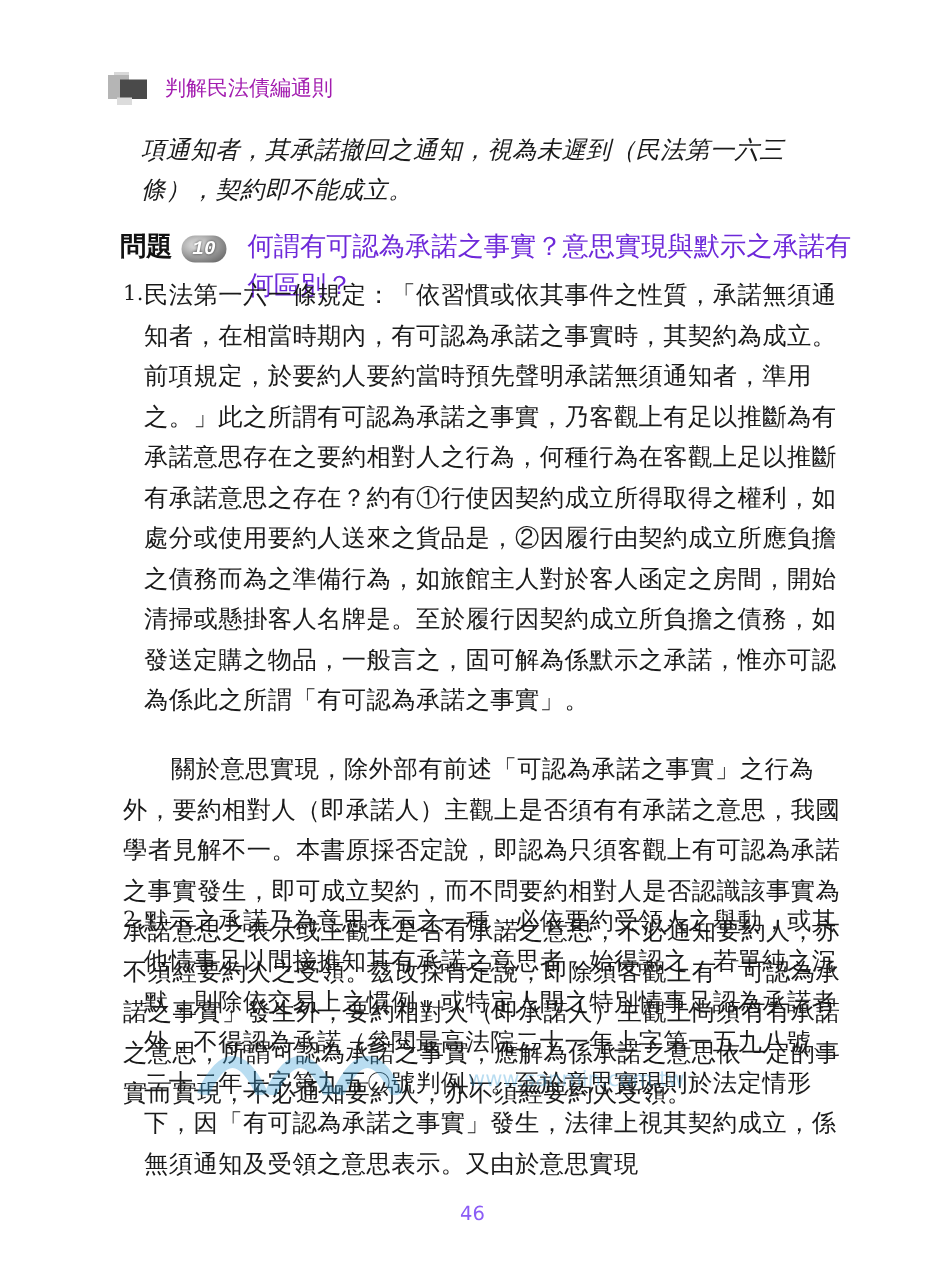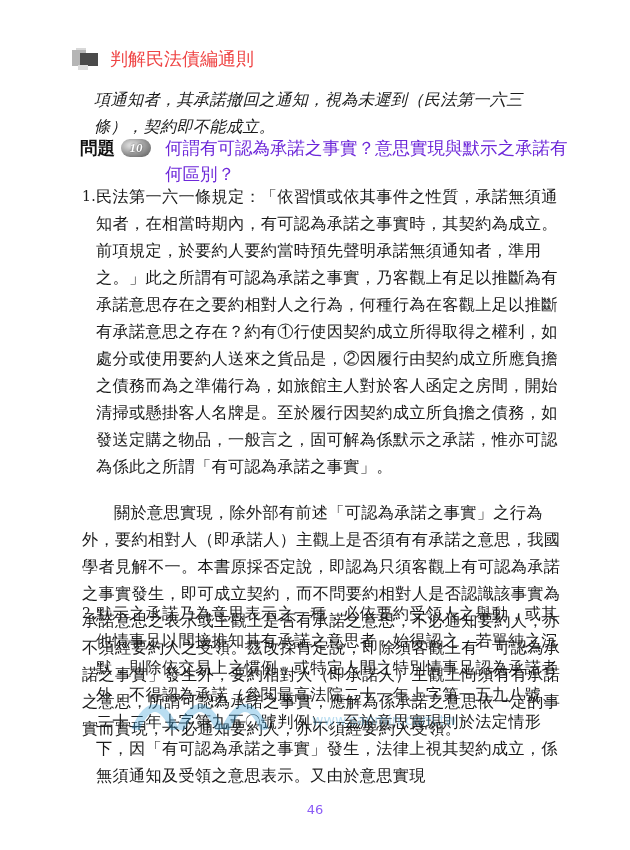--- a/index.html
+++ b/index.html
@@ -12,30 +12,30 @@
     position: absolute; left: 72px; top: 48px; height: 22px;
     display: flex; align-items: center;
   }
   .head-icon { position: relative; width: 28px; height: 22px; margin-right: 10px; }
   .head-icon .sq1 { position: absolute; left: 0; top: 2px; width: 14px; height: 16px; background: #b5b5b5; }
   .head-icon .sq2 { position: absolute; left: 8px; top: 5px; width: 18px; height: 13px; background: #4a4a4a; }
   .head-icon .sq3 { position: absolute; left: 4px; top: 0; width: 10px; height: 6px; background: #d8d8d8; }
   .head-icon .sq4 { position: absolute; left: 6px; top: 17px; width: 10px; height: 5px; background: #dcdcdc; }
   .head-title {
     font-family: Liberation Serif, serif;
-    font-size: 18px; color: #ef4444;
+    font-size: 14px; color: #a21caf;
   }
   .body-text {
     position: absolute; left: 82px; width: 470px;
     font-size: 16.2px; line-height: 27px; letter-spacing: 0.3px; font-style: italic;
   }
   .para-cont { top: 86px; left: 94px; width: 470px; }
   .question {
-    position: absolute; left: 80px; top: 135px; width: 500px;
-    font-family: Liberation Serif, serif;
+    position: absolute; left: 80px; top: 153px; width: 500px;
+    font-family: Liberation Mono, monospace;
     font-size: 17.5px; line-height: 26px; display: flex;
   }
   .q-label { white-space: nowrap; font-weight: bold; color: #111; }
   .q-badge {
     display: inline-block; width: 30px; height: 18px; border-radius: 9px;
     background: radial-gradient(ellipse at 35% 35%, #e8e8e8 0%, #8c8c8c 60%, #555 100%);
     color: #fff; font-style: italic; font-weight: bold; font-size: 13px; line-height: 18px;
     text-align: center; margin: 4px 14px 0 6px; flex-shrink: 0;
     text-shadow: 0 0 2px #333;
   }

